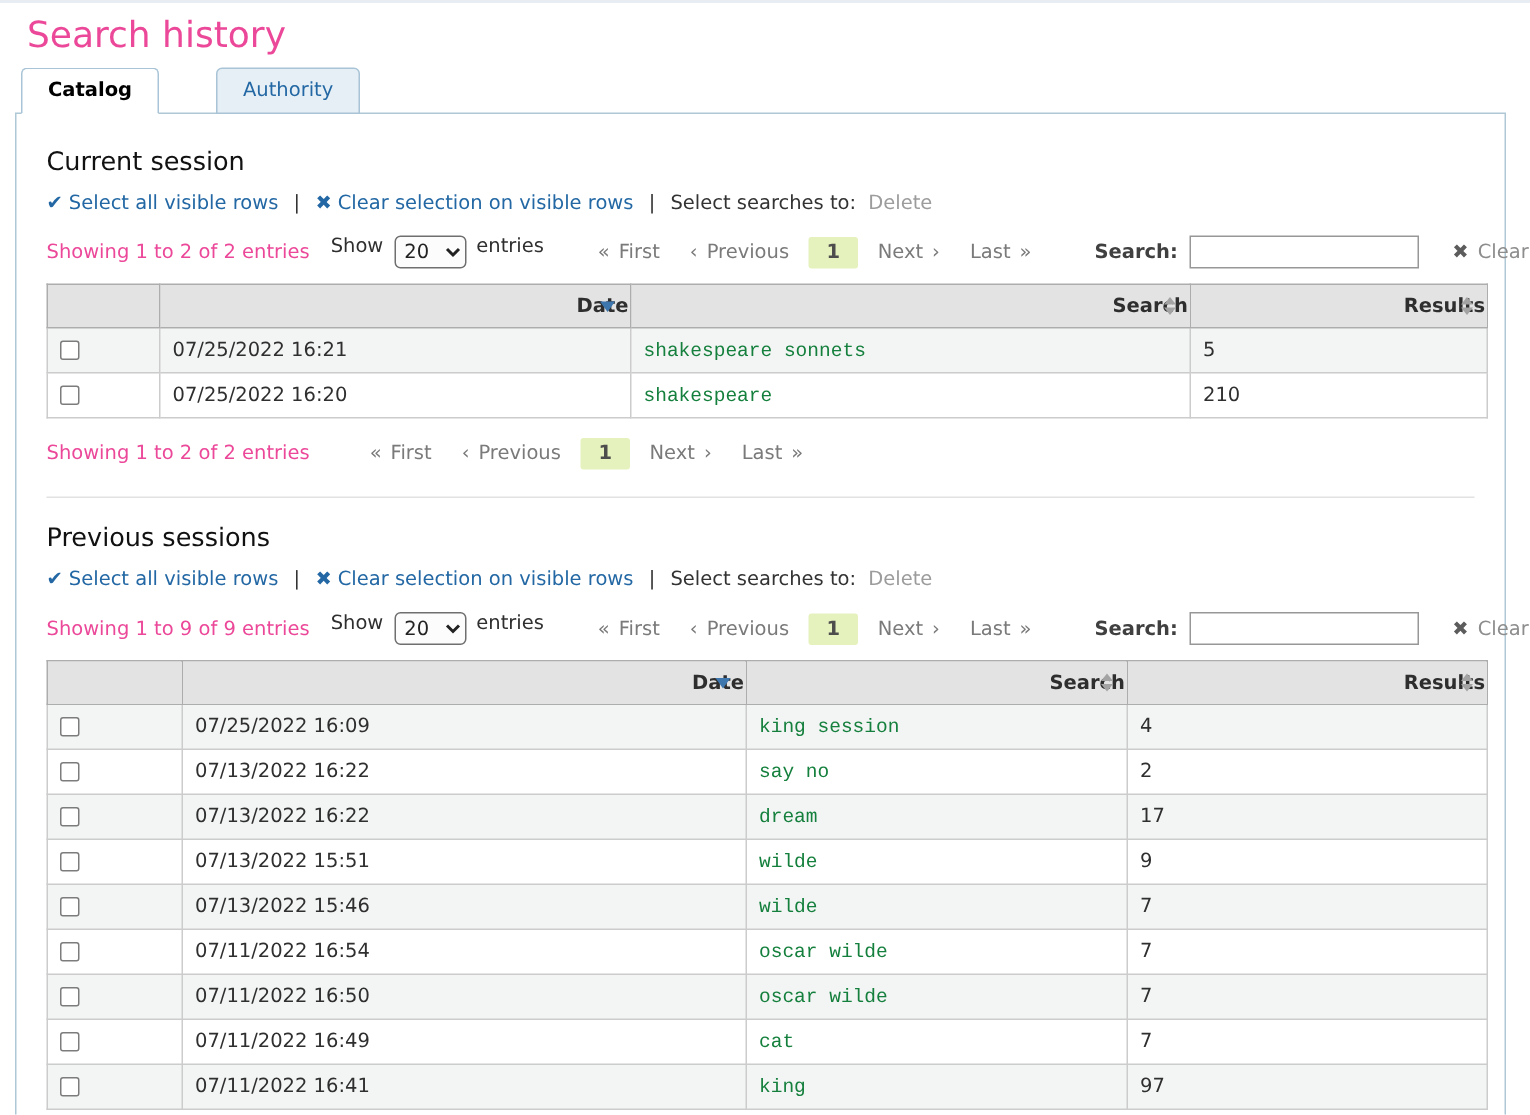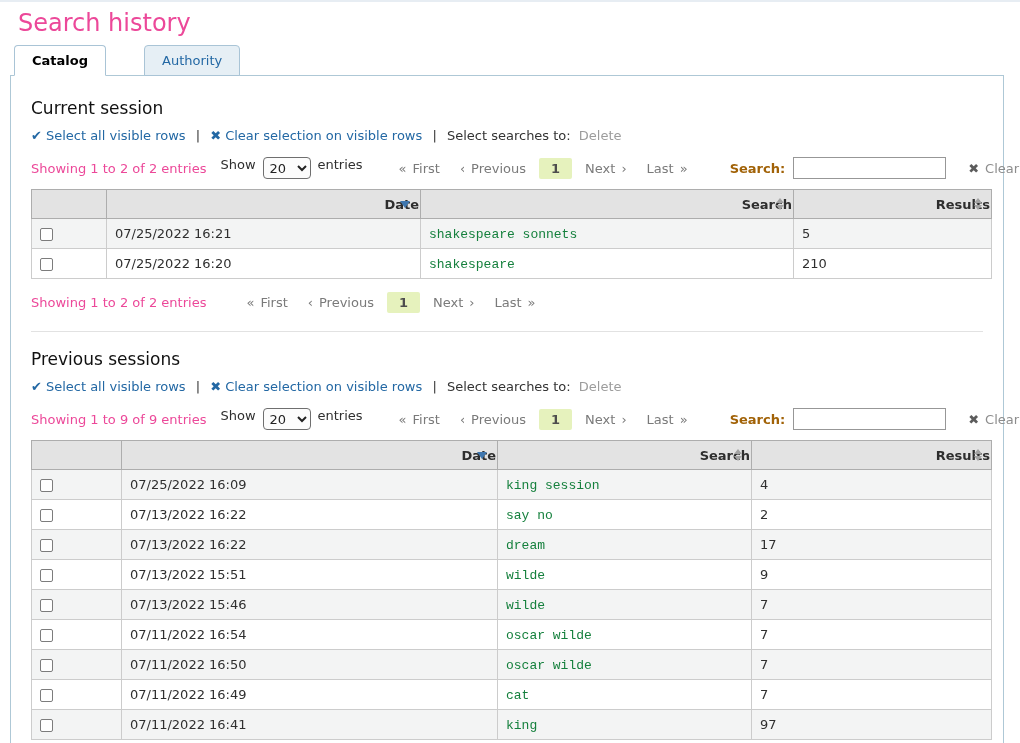--- a/index.html
+++ b/index.html
@@ -47,21 +47,21 @@
   .pg { display:inline-flex; align-items:center; margin-left:26px; }
   .pg-btn { color:#7a7a7a; padding:3px 10px; cursor:pointer; display:inline-flex; align-items:center; }
   .pg-btn .pg-ic { font-size:13px; }
   .pg-btn .ic-l { margin-right:6px; }
   .pg-btn .ic-r { margin-left:6px; }
   .pg-current {
     background:#e6f2bd; color:#4d4d4d; font-weight:bold;
     padding:3px 12px; border-radius:2px; margin:0 3px; cursor:pointer;
   }
   .search-group { display:inline-flex; align-items:center; margin-left:32px; }
-  .search-label { font-weight:600; color:#a16207; }
+  .search-label { font-weight:600; color:#404040; }
   .search-input {
     width:153px; height:22px; margin-left:8px; border:1px solid #979797;
     padding:2px 4px; font-size:13px; font-family:inherit; background:#fff;
   }
   .clear-filter { display:inline-flex; align-items:center; margin-left:22px; color:#8d8d8d; cursor:pointer; }
   .clear-filter .icon { color:#5c5c5c; font-weight:bold; margin-right:6px; }
 
   
   table.dt { width:960px; border-collapse:collapse; table-layout:fixed; border:1px solid #a9a9a9; }
   table.dt th {

